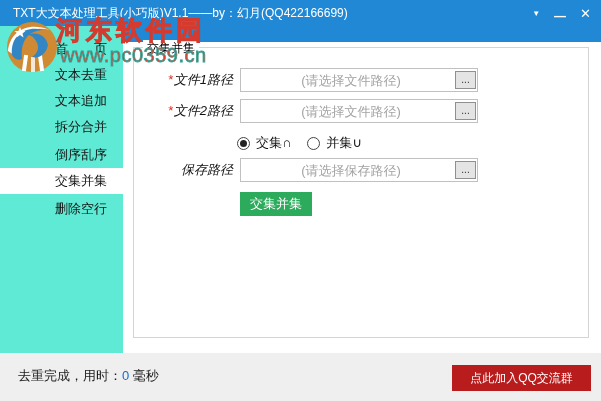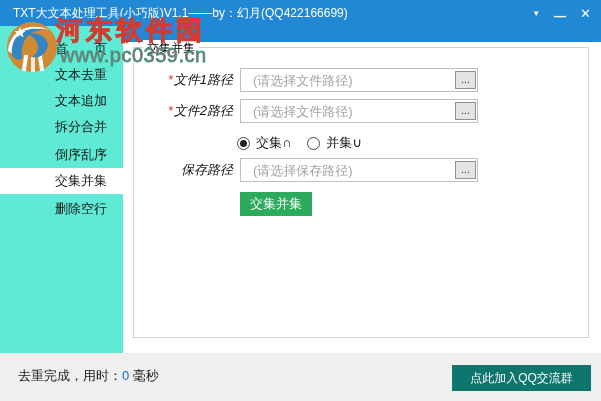--- a/index.html
+++ b/index.html
@@ -30,21 +30,21 @@
   .gb-label{position:absolute;left:9px;top:-8px;background:#ffffff;padding:0 4px;font-size:12px;color:#000;}
   
   .row-label{
     position:absolute;left:133px;width:100px;text-align:right;
     font-size:13px;color:#111;height:24px;line-height:24px;white-space:nowrap;font-style:italic;
   }
   .req{color:#e02b20;margin-right:1px;}
   .path-input{
     position:absolute;left:240px;width:238px;height:24px;box-sizing:border-box;
     border:1px solid #c0c0c0;padding:0 28px 0 12px;font-size:13px;color:#0f766e;
-    font-family:"Liberation Sans","DejaVu Sans",sans-serif;outline:none;background:#fff;
+    font-family:"Liberation Sans","DejaVu Sans",sans-serif;outline:none;background:#fff;text-align:center;
   }
   .path-input::placeholder{color:#a3a3a3;opacity:1;}
   .browse-btn{
     position:absolute;left:455px;width:21px;height:18px;box-sizing:border-box;
     background:#e4e4e4;border:1px solid #909090;font-size:10px;line-height:12px;
     color:#333;text-align:center;padding:0;cursor:pointer;
   }
   .radio-row{position:absolute;left:237px;height:20px;display:flex;align-items:center;font-size:13px;color:#111;}
   .radio{
     width:13px;height:13px;border:1px solid #444;border-radius:50%;
@@ -58,21 +58,21 @@
     position:absolute;left:240px;top:192px;width:72px;height:24px;border:none;
     background:#2bab5b;color:#ffffff;font-size:13px;cursor:pointer;
     font-family:"Liberation Sans","DejaVu Sans",sans-serif;padding:0;
   }
   
   .statusbar{position:absolute;left:0;top:353px;width:601px;height:48px;background:#efefef;}
   .status-text{position:absolute;left:18px;top:14px;font-size:13px;color:#1a1a1a;white-space:nowrap;}
   .status-value{color:#1668d2;}
   .qq-btn{
     position:absolute;left:452px;top:12px;width:139px;height:26px;border:none;
-    background:#0f766e;color:#ffffff;font-size:12px;cursor:pointer;
+    background:#b91c1c;color:#ffffff;font-size:12px;cursor:pointer;
     font-family:"Liberation Sans","DejaVu Sans",sans-serif;padding:0;
   }
   
   .watermark{position:absolute;left:0;top:0;width:601px;height:401px;pointer-events:none;}
   .wm-logo{position:absolute;left:6px;top:21px;}
   .wm-title{
     position:absolute;left:56px;top:13px;font-size:26px;font-weight:bold;letter-spacing:4px;
     color:#2ba89a;-webkit-text-stroke:1px #d53a2e;white-space:nowrap;
   }
   .wm-url{

